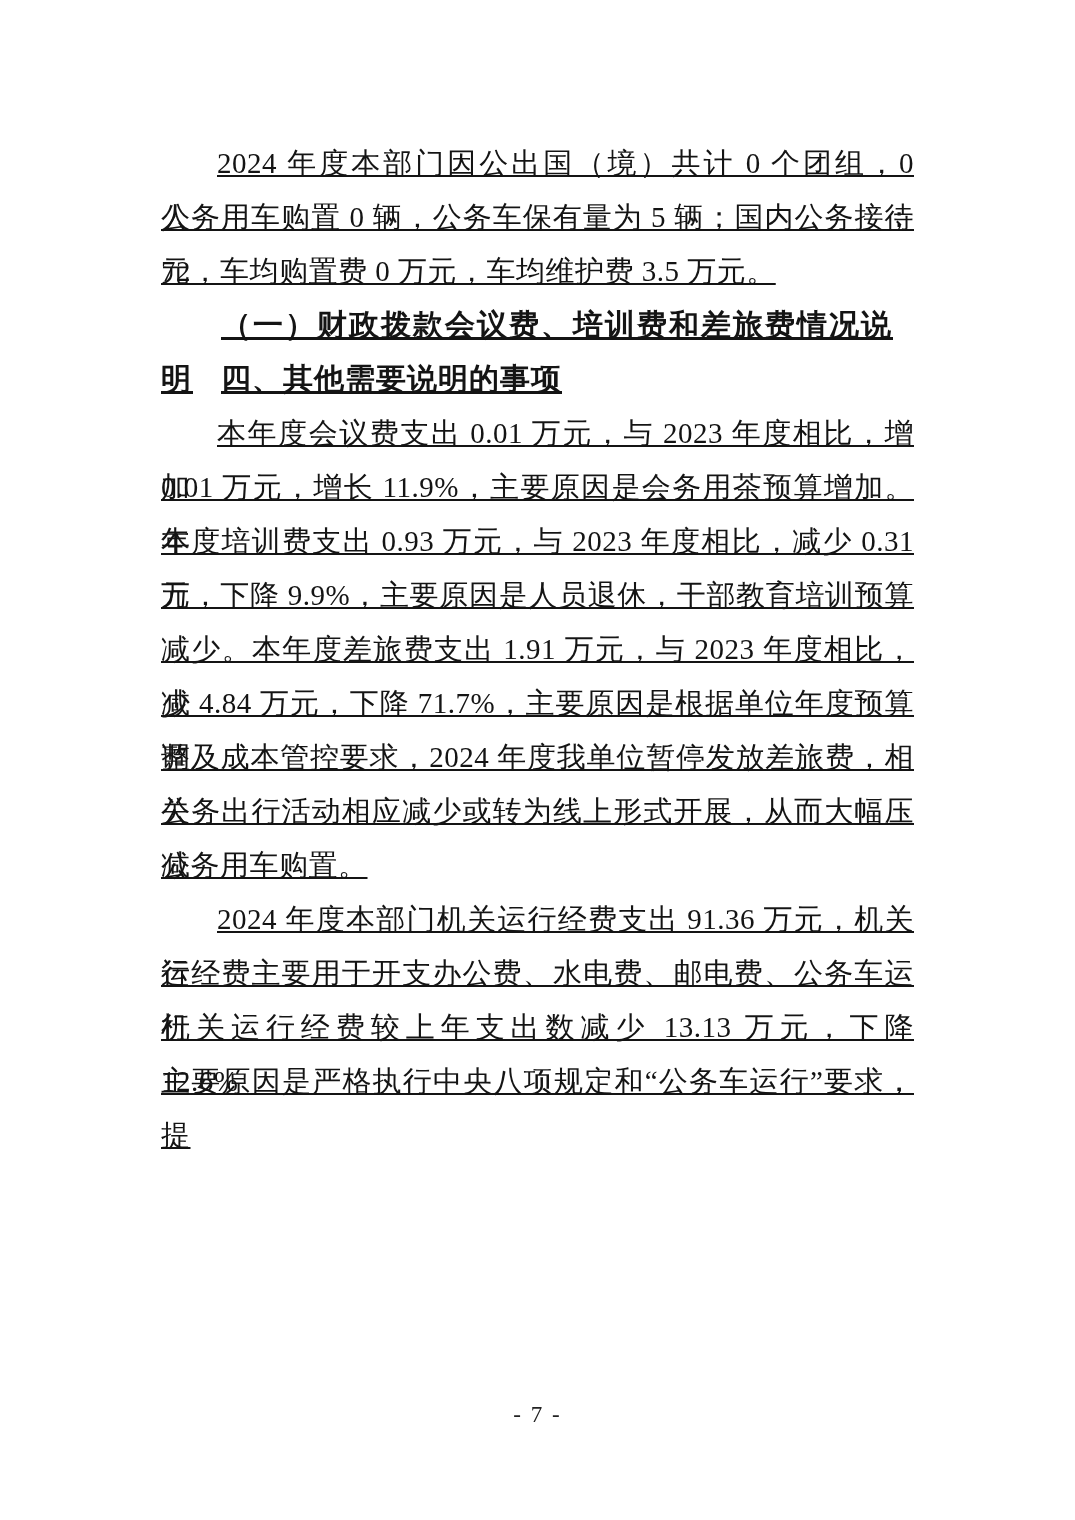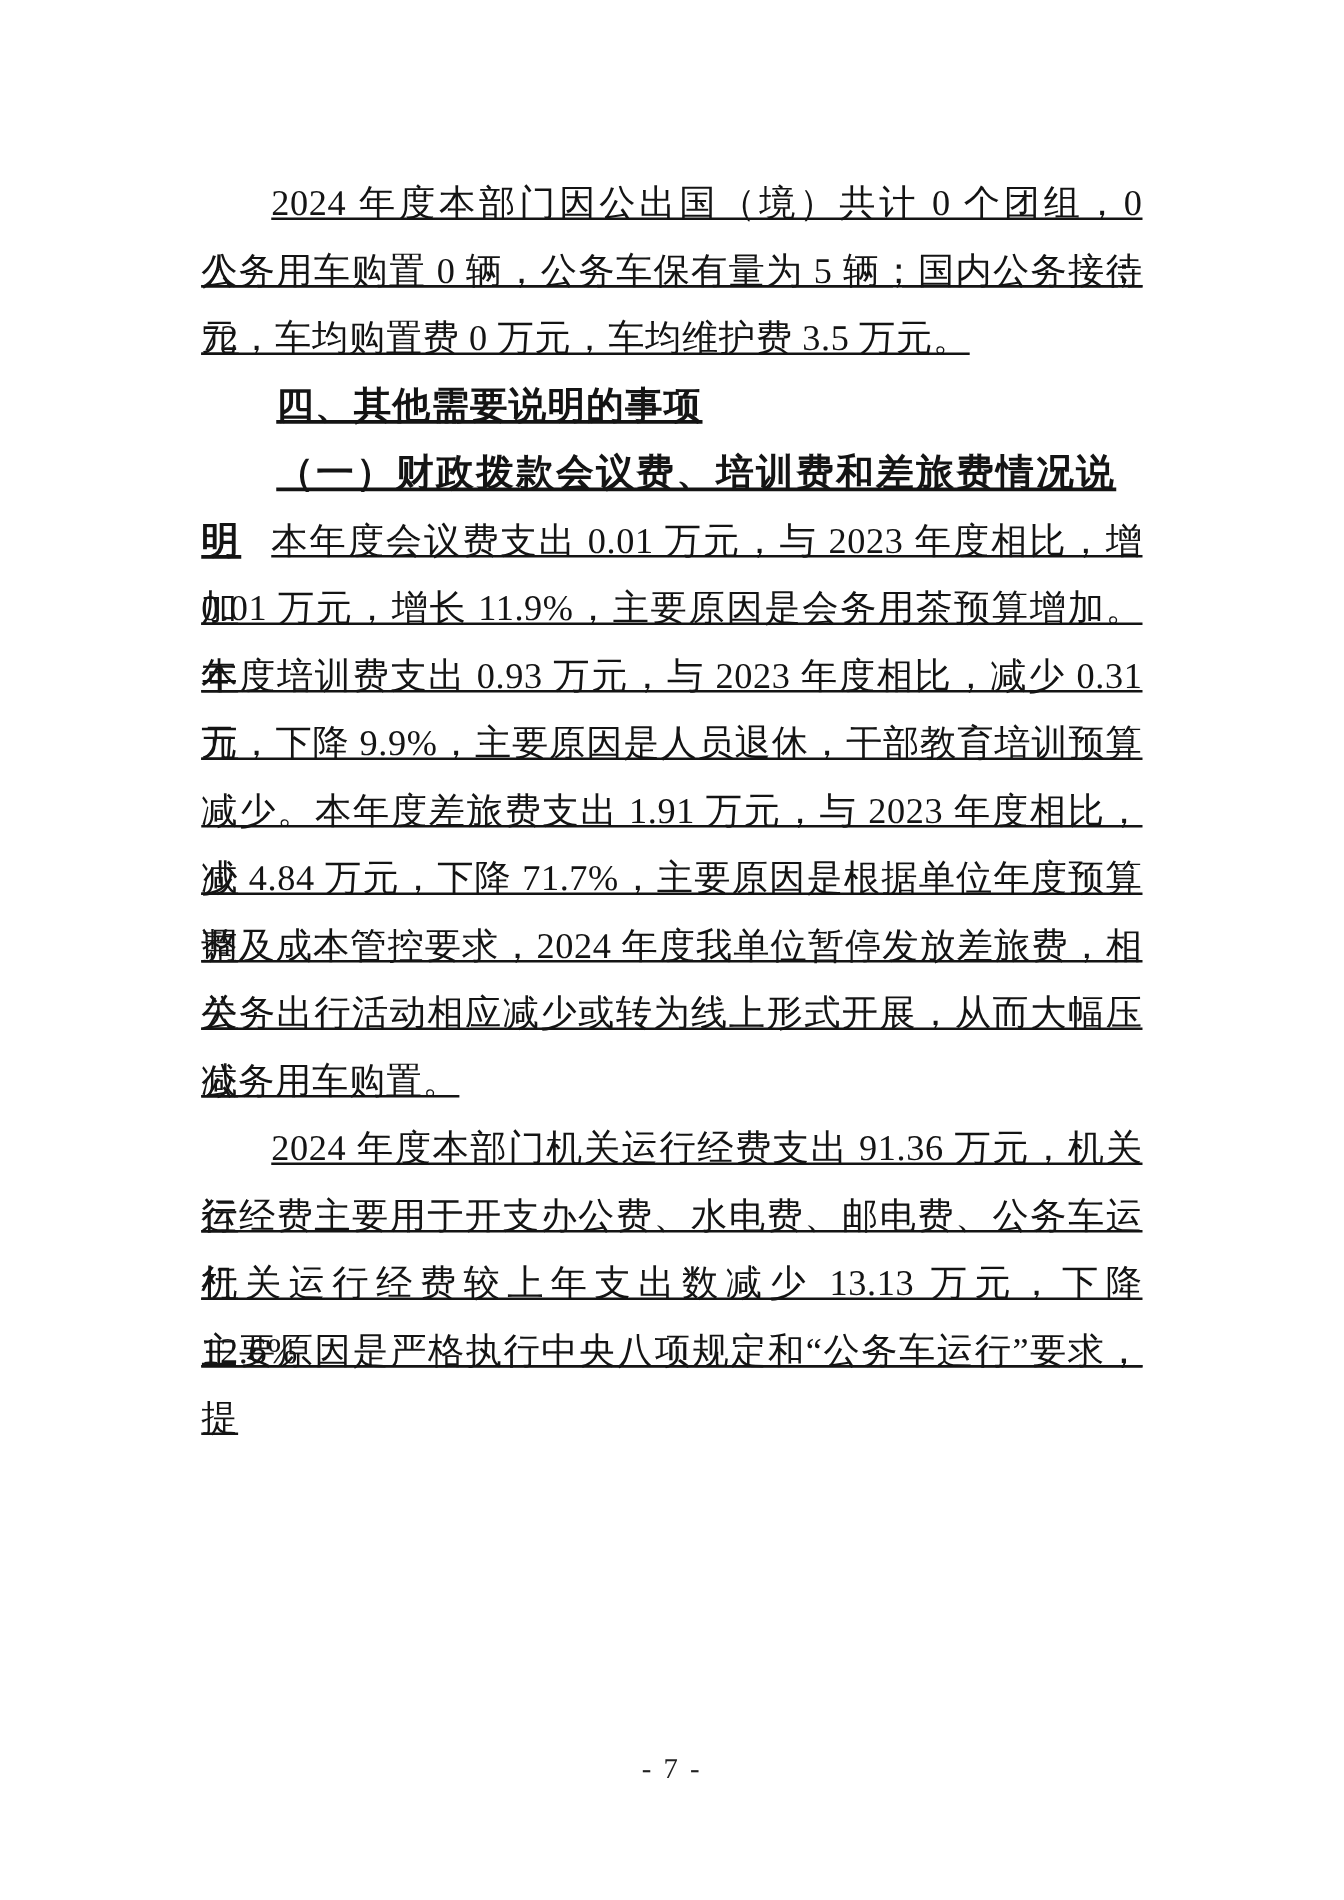--- a/index.html
+++ b/index.html
@@ -66,22 +66,22 @@
 </head>
 <body>
 
 <div class="page">
   <div class="text-block">
 
     <div class="line indent justify">2024 年度本部门因公出国（境）共计 0 个团组，0 人；</div>
     <div class="line justify">公务用车购置 0 辆，公务车保有量为 5 辆；国内公务接待 72</div>
     <div class="line">元，车均购置费 0 万元，车均维护费 3.5 万元。</div>
 
+    <div class="line h2">（一）财政拨款会议费、培训费和差旅费情况说明</div>
     <div class="line h1">四、其他需要说明的事项</div>
-    <div class="line h2">（一）财政拨款会议费、培训费和差旅费情况说明</div>
 
     <div class="line indent justify">本年度会议费支出 0.01 万元，与 2023 年度相比，增加</div>
     <div class="line justify">0.01 万元，增长 11.9%，主要原因是会务用茶预算增加。本</div>
     <div class="line justify">年度培训费支出 0.93 万元，与 2023 年度相比，减少 0.31 万</div>
     <div class="line justify">元，下降 9.9%，主要原因是人员退休，干部教育培训预算</div>
     <div class="line justify">减少。本年度差旅费支出 1.91 万元，与 2023 年度相比，减</div>
     <div class="line justify">少 4.84 万元，下降 71.7%，主要原因是根据单位年度预算调</div>
     <div class="line justify">整及成本管控要求，2024 年度我单位暂停发放差旅费，相关</div>
     <div class="line justify">公务出行活动相应减少或转为线上形式开展，从而大幅压减</div>
     <div class="line">公务用车购置。</div>

